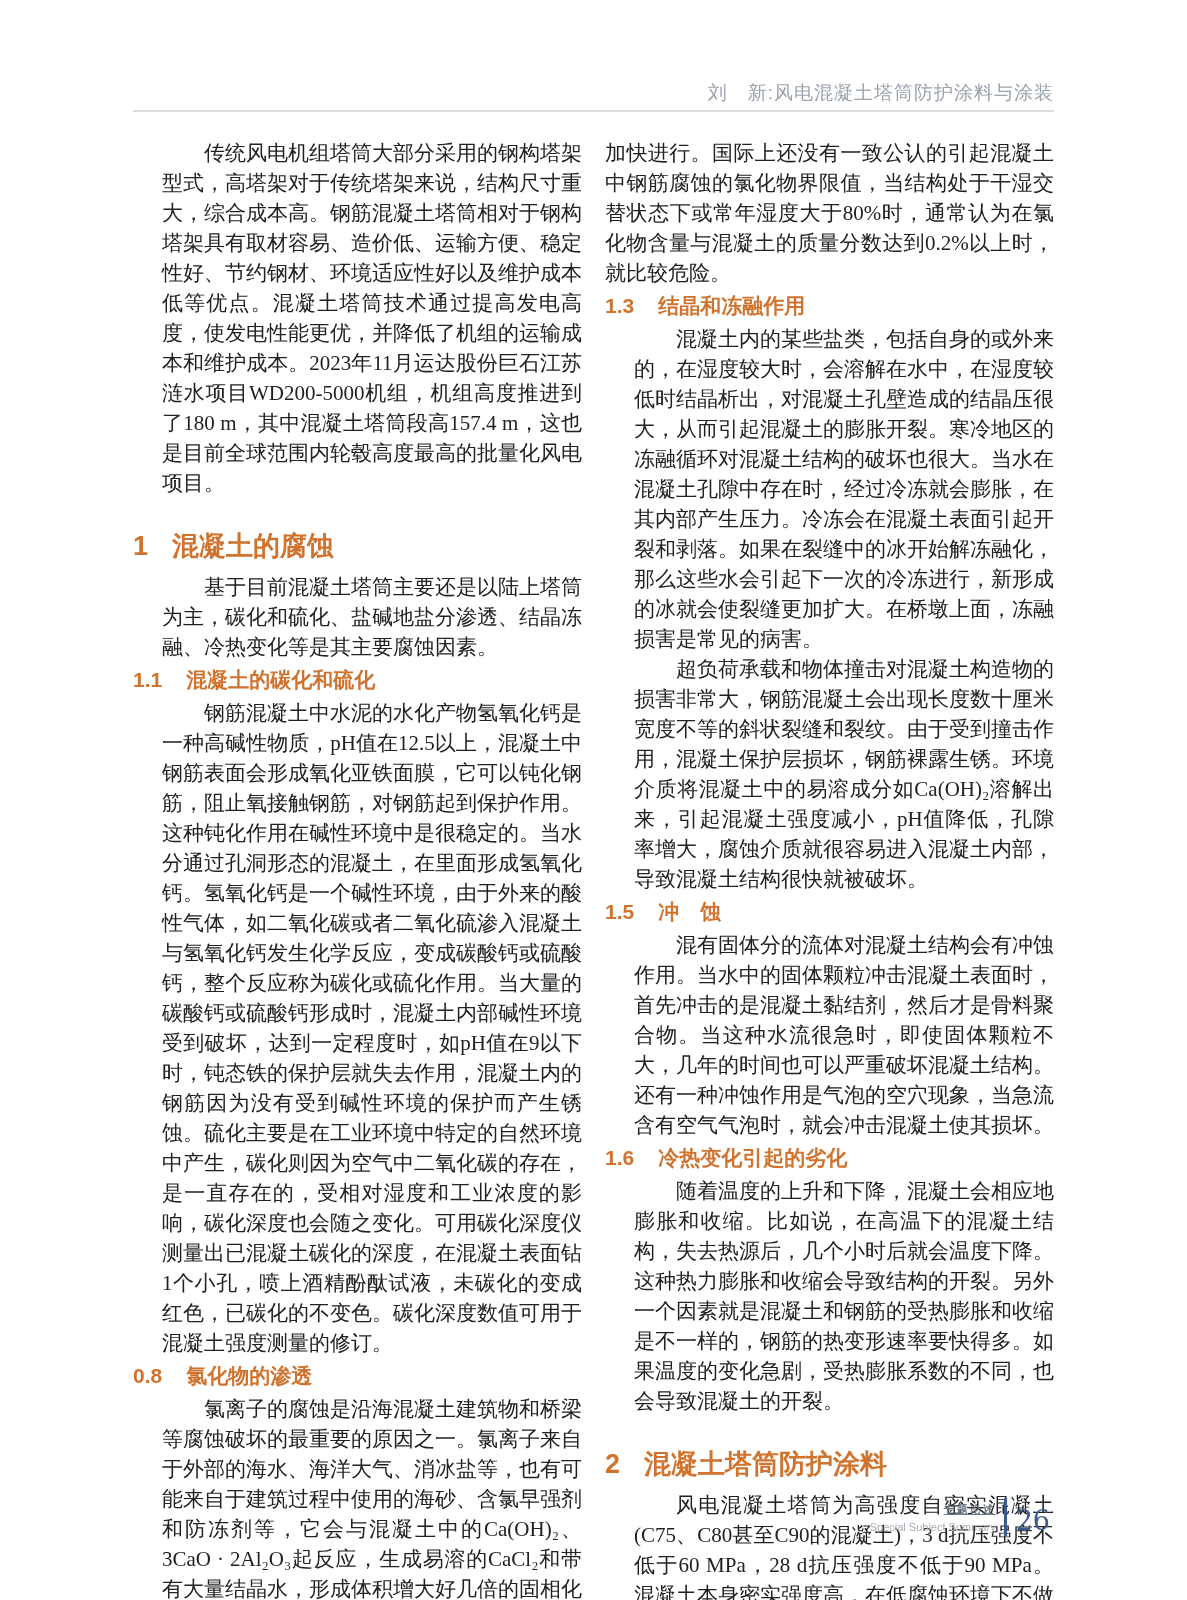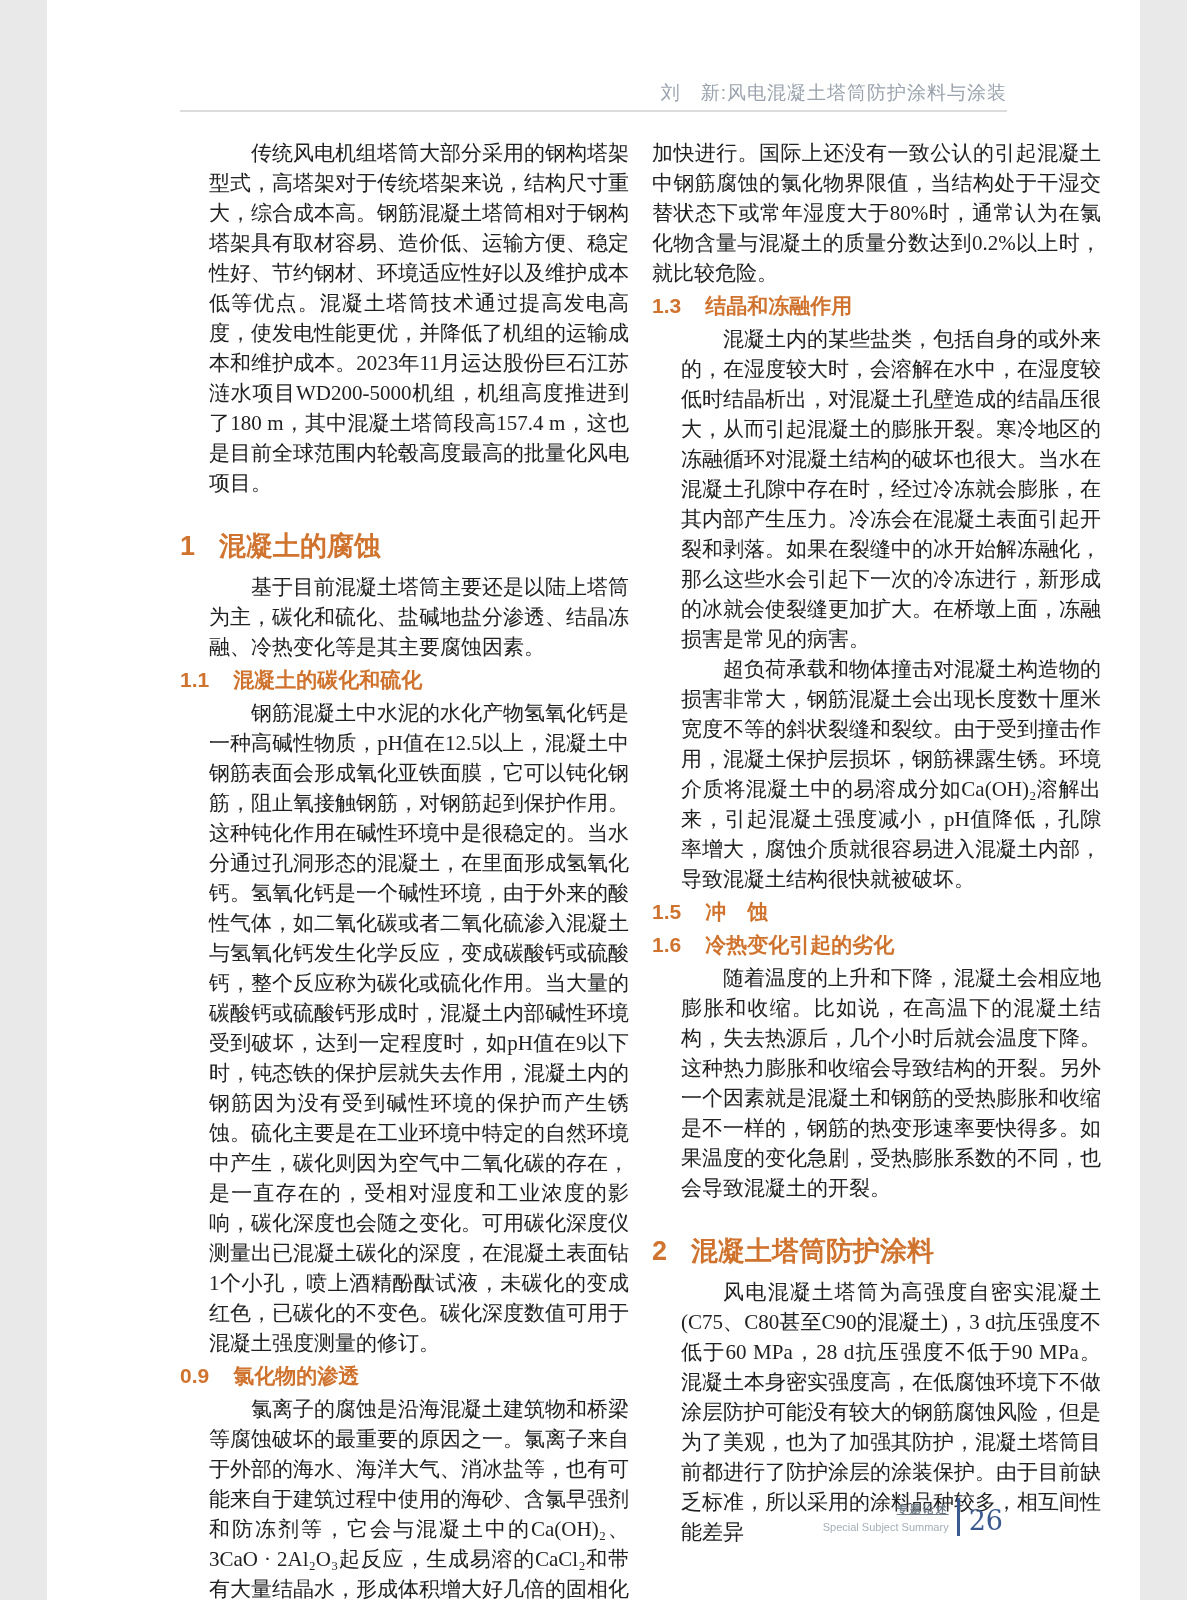--- a/index.html
+++ b/index.html
@@ -1,18 +1,18 @@
 <!DOCTYPE html>
 <html lang="zh" style="--accent: #d0732e; --footer-navy: #3b5a8f; --header-gray: #9aa3ad; --body-text: #212121;"><head>
 <meta charset="utf-8">
 <style>
   html,body{margin:0;padding:0;background:#e9e9e9;}
   .page{
     position:relative;
-    width:1093px;height:1600px;
+    width:1187px;height:1600px;
     background:#ffffff;
     margin:0 auto;
     overflow:hidden;
     font-family:"Liberation Serif","DejaVu Serif",serif;
     color:var(--body-text,#212121);
   }
   
   .running-head{
     position:absolute;top:80px;right:133px;
     font-family:"Liberation Sans","DejaVu Sans",sans-serif;
@@ -94,21 +94,21 @@
 
       <p class="body-p indent">基于目前混凝土塔筒主要还是以陆上塔筒为主，碳化和硫化、盐碱地盐分渗透、结晶冻融、冷热变化等是其主要腐蚀因素。</p>
 
       <h3 class="sec-h2">
         <span class="sec-num">1.1</span><span class="sec-title">混凝土的碳化和硫化</span>
       </h3>
 
       <p class="body-p indent">钢筋混凝土中水泥的水化产物氢氧化钙是一种高碱性物质，pH值在12.5以上，混凝土中钢筋表面会形成氧化亚铁面膜，它可以钝化钢筋，阻止氧接触钢筋，对钢筋起到保护作用。这种钝化作用在碱性环境中是很稳定的。当水分通过孔洞形态的混凝土，在里面形成氢氧化钙。氢氧化钙是一个碱性环境，由于外来的酸性气体，如二氧化碳或者二氧化硫渗入混凝土与氢氧化钙发生化学反应，变成碳酸钙或硫酸钙，整个反应称为碳化或硫化作用。当大量的碳酸钙或硫酸钙形成时，混凝土内部碱性环境受到破坏，达到一定程度时，如pH值在9以下时，钝态铁的保护层就失去作用，混凝土内的钢筋因为没有受到碱性环境的保护而产生锈蚀。硫化主要是在工业环境中特定的自然环境中产生，碳化则因为空气中二氧化碳的存在，是一直存在的，受相对湿度和工业浓度的影响，碳化深度也会随之变化。可用碳化深度仪测量出已混凝土碳化的深度，在混凝土表面钻1个小孔，喷上酒精酚酞试液，未碳化的变成红色，已碳化的不变色。碳化深度数值可用于混凝土强度测量的修订。</p>
 
       <h3 class="sec-h2">
-        <span class="sec-num">0.9</span><span class="sec-title">氯化物的渗透</span>
+        <span class="sec-num">0.8</span><span class="sec-title">氯化物的渗透</span>
       </h3>
 
       <p class="body-p indent">氯离子的腐蚀是沿海混凝土建筑物和桥梁等腐蚀破坏的最重要的原因之一。氯离子来自于外部的海水、海洋大气、消冰盐等，也有可能来自于建筑过程中使用的海砂、含氯早强剂和防冻剂等，它会与混凝土中的Ca(OH)₂、3CaO · 2Al₂O₃起反应，生成易溶的CaCl₂和带有大量结晶水，形成体积增大好几倍的固相化合物，造成混凝土的膨胀。对于处在海洋环境的混凝土结构，在其固化后，氯离子的污染是难以避免的。氯离子穿透力极强，当接触到钢铁表面，便迅速破坏钢铁表面的钝化层，电解液的存在使电化学作用导致锈蚀</p>
     </div>
 
     <div class="col">
       <p class="body-p">加快进行。国际上还没有一致公认的引起混凝土中钢筋腐蚀的氯化物界限值，当结构处于干湿交替状态下或常年湿度大于80%时，通常认为在氯化物含量与混凝土的质量分数达到0.2%以上时，就比较危险。</p>
 
       <h3 class="sec-h2">
         <span class="sec-num">1.3</span><span class="sec-title">结晶和冻融作用</span>
@@ -116,20 +116,21 @@
 
       <p class="body-p indent">混凝土内的某些盐类，包括自身的或外来的，在湿度较大时，会溶解在水中，在湿度较低时结晶析出，对混凝土孔壁造成的结晶压很大，从而引起混凝土的膨胀开裂。寒冷地区的冻融循环对混凝土结构的破坏也很大。当水在混凝土孔隙中存在时，经过冷冻就会膨胀，在其内部产生压力。冷冻会在混凝土表面引起开裂和剥落。如果在裂缝中的冰开始解冻融化，那么这些水会引起下一次的冷冻进行，新形成的冰就会使裂缝更加扩大。在桥墩上面，冻融损害是常见的病害。</p>
 
 
       <p class="body-p indent">超负荷承载和物体撞击对混凝土构造物的损害非常大，钢筋混凝土会出现长度数十厘米宽度不等的斜状裂缝和裂纹。由于受到撞击作用，混凝土保护层损坏，钢筋裸露生锈。环境介质将混凝土中的易溶成分如Ca(OH)₂溶解出来，引起混凝土强度减小，pH值降低，孔隙率增大，腐蚀介质就很容易进入混凝土内部，导致混凝土结构很快就被破坏。</p>
 
       <h3 class="sec-h2">
         <span class="sec-num">1.5</span><span class="sec-title">冲　蚀</span>
       </h3>
 
+      <p class="body-p indent">混有固体分的流体对混凝土结构会有冲蚀作用。当水中的固体颗粒冲击混凝土表面时，首先冲击的是混凝土黏结剂，然后才是骨料聚合物。当这种水流很急时，即使固体颗粒不大，几年的时间也可以严重破坏混凝土结构。还有一种冲蚀作用是气泡的空穴现象，当急流含有空气气泡时，就会冲击混凝土使其损坏。</p>
 
       <h3 class="sec-h2">
         <span class="sec-num">1.6</span><span class="sec-title">冷热变化引起的劣化</span>
       </h3>
 
       <p class="body-p indent">随着温度的上升和下降，混凝土会相应地膨胀和收缩。比如说，在高温下的混凝土结构，失去热源后，几个小时后就会温度下降。这种热力膨胀和收缩会导致结构的开裂。另外一个因素就是混凝土和钢筋的受热膨胀和收缩是不一样的，钢筋的热变形速率要快得多。如果温度的变化急剧，受热膨胀系数的不同，也会导致混凝土的开裂。</p>
 
       <h2 class="sec-h1">
         <span class="sec-num">2</span><span class="sec-title">混凝土塔筒防护涂料</span>
       </h2>

